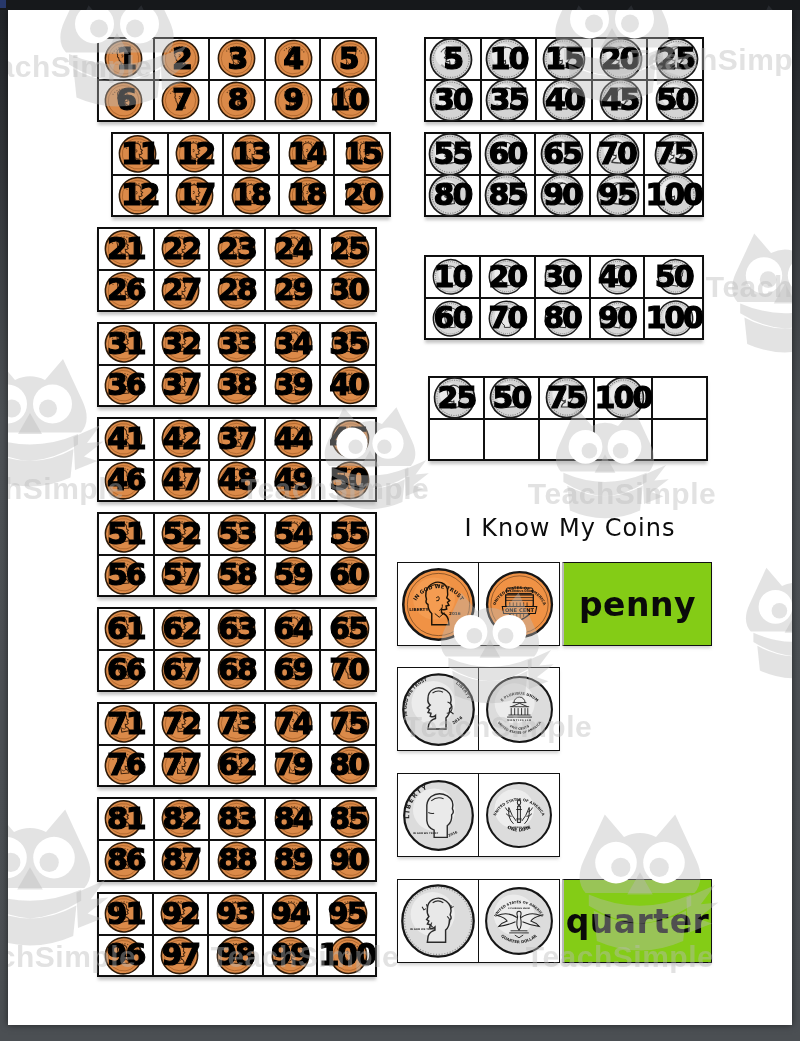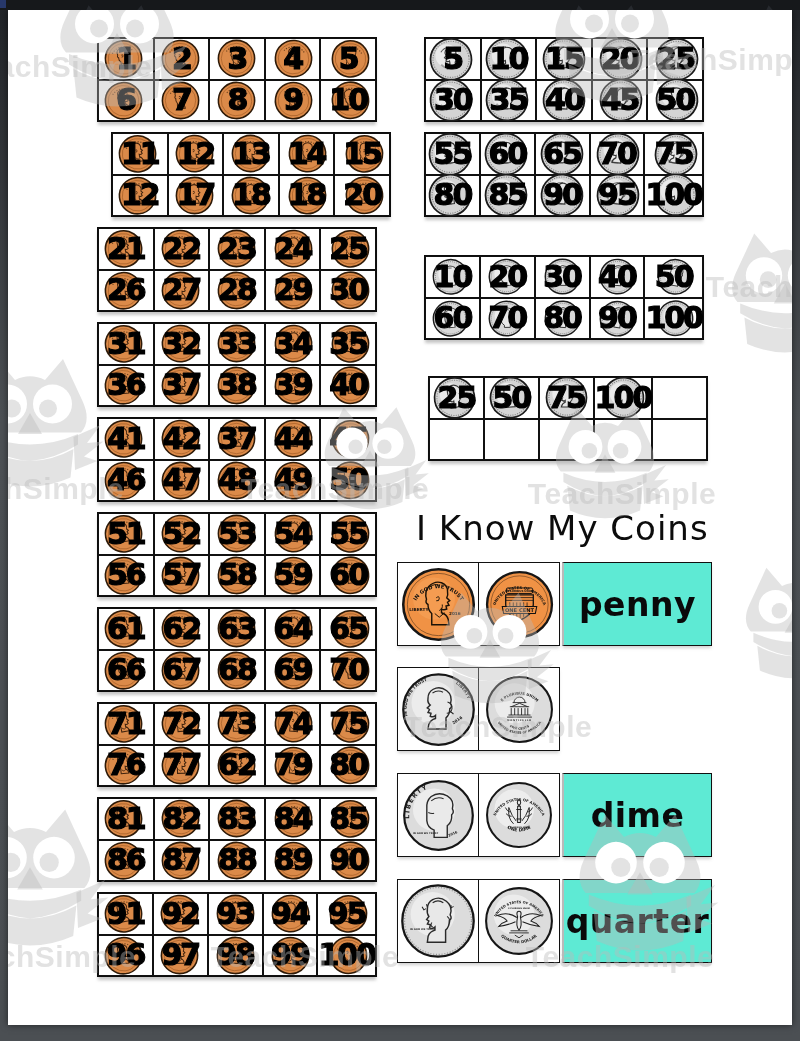--- a/index.html
+++ b/index.html
@@ -30,36 +30,36 @@
   .scoin.penny  {width:39px;height:39px;margin:-19.5px 0 0 -19.5px;}
   .scoin.nickel {width:44px;height:44px;margin:-22px 0 0 -22px;}
   .scoin.dime   {width:37px;height:37px;margin:-18.5px 0 0 -18.5px;}
   .scoin.quarter{width:43px;height:43px;margin:-21.5px 0 0 -21.5px;}
   .num{
     position:relative;z-index:2;color:#000;font-weight:800;font-size:30px;line-height:1;
     letter-spacing:-2px;-webkit-text-stroke:1.2px #000;font-family:"DejaVu Sans",sans-serif;
   }
   
   .title{
-    position:absolute;left:408px;top:496px;width:308px;height:44px;text-align:left;
-    font-size:34px;line-height:44px;font-weight:500;color:#0c0c0c;letter-spacing:1px;
+    position:absolute;left:408px;top:496px;width:308px;height:44px;text-align:center;
+    font-size:24px;line-height:44px;font-weight:500;color:#0c0c0c;letter-spacing:1px;
     font-family:"DejaVu Sans",sans-serif;
   }
   
   .coin-row{position:absolute;left:389px;width:326px;height:84px;}
   .coins-box{
     position:absolute;left:0;top:0;width:163px;height:84px;box-sizing:border-box;
     border:1.6px solid #111;background:#fff;display:flex;
     box-shadow:0 3px 3px -1px rgba(120,120,120,.35);
   }
   .coin-cell{flex:1;position:relative;display:flex;align-items:center;justify-content:center;}
   .coin-cell.front{border-right:1px solid #111;}
   .label-box{
     position:absolute;left:165px;top:0;width:150px;height:84px;box-sizing:border-box;
-    border:1.6px solid #111;border-left:2px solid #b9b9b9;background:#5eead4;
+    border:1.6px solid #111;border-left:2px solid #b9b9b9;background:#84cc16;
     display:flex;align-items:center;justify-content:center;
     box-shadow:0 3px 3px -1px rgba(120,120,120,.35);
   }
   .label-box span{
     font-size:33px;font-weight:700;color:#0a0a0a;letter-spacing:.5px;
     font-family:"DejaVu Sans",sans-serif;
   }
   .bigcoin{display:block;}
   
   .wm-layer{position:absolute;inset:0;z-index:60;pointer-events:none;}
@@ -1077,23 +1077,20 @@
           <circle cx="50" cy="50" r="47" fill="#dcdcdc" stroke="#161616" stroke-width="3"></circle>
           <circle cx="43" cy="41" r="29" fill="#f0f0f0" opacity=".85"></circle>
           <text font-size="5.4" font-weight="bold" fill="#222"><textPath href="#db-t" startOffset="50%" text-anchor="middle">UNITED STATES OF AMERICA</textPath></text>
           <path d="M48,37 v24 h4 v-24 Z M50,27 q5,5 0,9 q-5,-4 0,-9 M46,42 h8 M46,56 h8" fill="none" stroke="#222" stroke-width="1.5"></path>
           <path d="M42,63 Q33,55 35,39 Q40,53 46,59 M37,46 q-5,-2 -7,-7 M39,52 q-5,0 -8,-4 M58,63 Q67,55 65,39 Q60,53 54,59 M63,46 q5,-2 7,-7 M61,52 q5,0 8,-4" fill="none" stroke="#222" stroke-width="1.4"></path>
           <text x="50" y="69" font-size="3.2" font-weight="bold" fill="#222" text-anchor="middle">E PLURIBUS UNUM</text>
           <text font-size="6.6" font-weight="bold" fill="#222"><textPath href="#db-b" startOffset="50%" text-anchor="middle">ONE DIME</textPath></text>
         </svg>
       </div>
     </div>
-    <div class="label-box">
-      <span>dime</span>
-    </div>
   </div>
 
   <div class="coin-row" style="top:869px">
     <div class="coins-box">
       <div class="coin-cell front">
         <svg class="bigcoin" width="76" height="76" viewBox="0 0 100 100">
           <defs>
               <path id="qf-t" d="M22,46 A33,33 0 0 1 78,46"></path>
             </defs>
           <circle cx="50" cy="50" r="47" fill="#dcdcdc" stroke="#161616" stroke-width="3"></circle>

